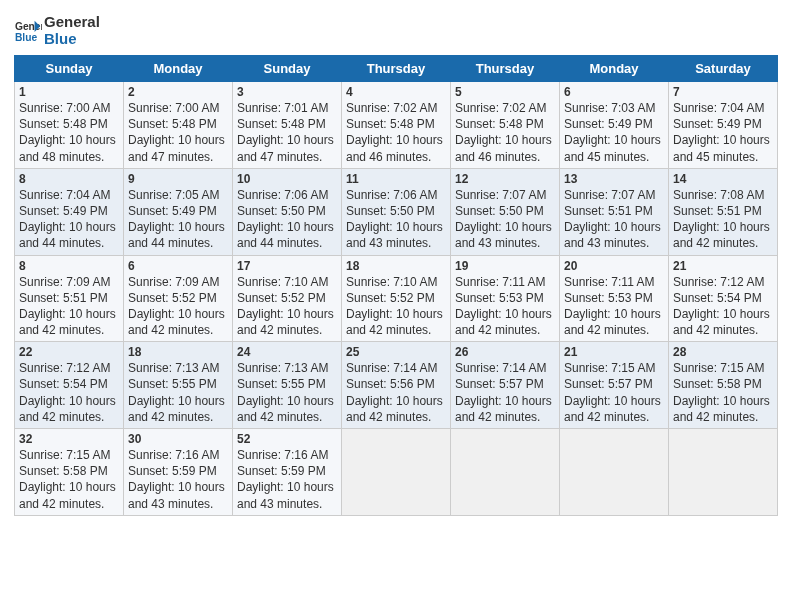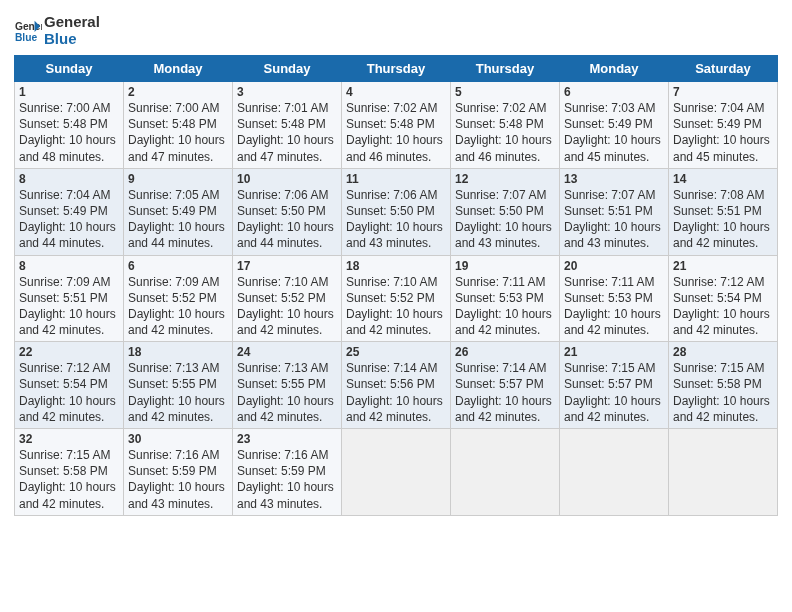--- a/index.html
+++ b/index.html
@@ -246,21 +246,21 @@
         <tr>
           <td>
         <span class="day-num">32</span>
         <span class="day-info">Sunrise: 7:15 AM<br>Sunset: 5:58 PM<br>Daylight: 10 hours and 42 minutes.</span>
       </td>
           <td>
         <span class="day-num">30</span>
         <span class="day-info">Sunrise: 7:16 AM<br>Sunset: 5:59 PM<br>Daylight: 10 hours and 43 minutes.</span>
       </td>
           <td>
-        <span class="day-num">23</span>
+        <span class="day-num">52</span>
         <span class="day-info">Sunrise: 7:16 AM<br>Sunset: 5:59 PM<br>Daylight: 10 hours and 43 minutes.</span>
       </td>
           <td class="empty"></td>
           <td class="empty"></td>
           <td class="empty"></td>
           <td class="empty"></td>
         </tr>
       </tbody>
   </table>
 </div>

